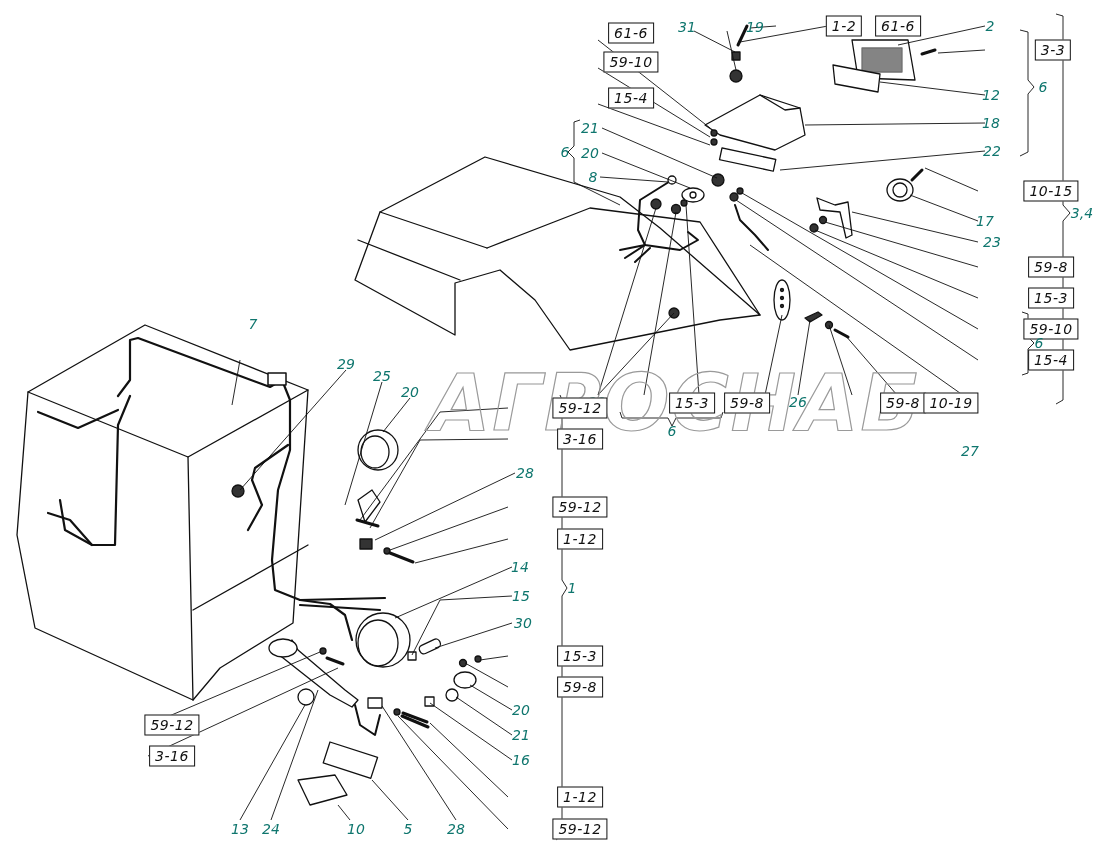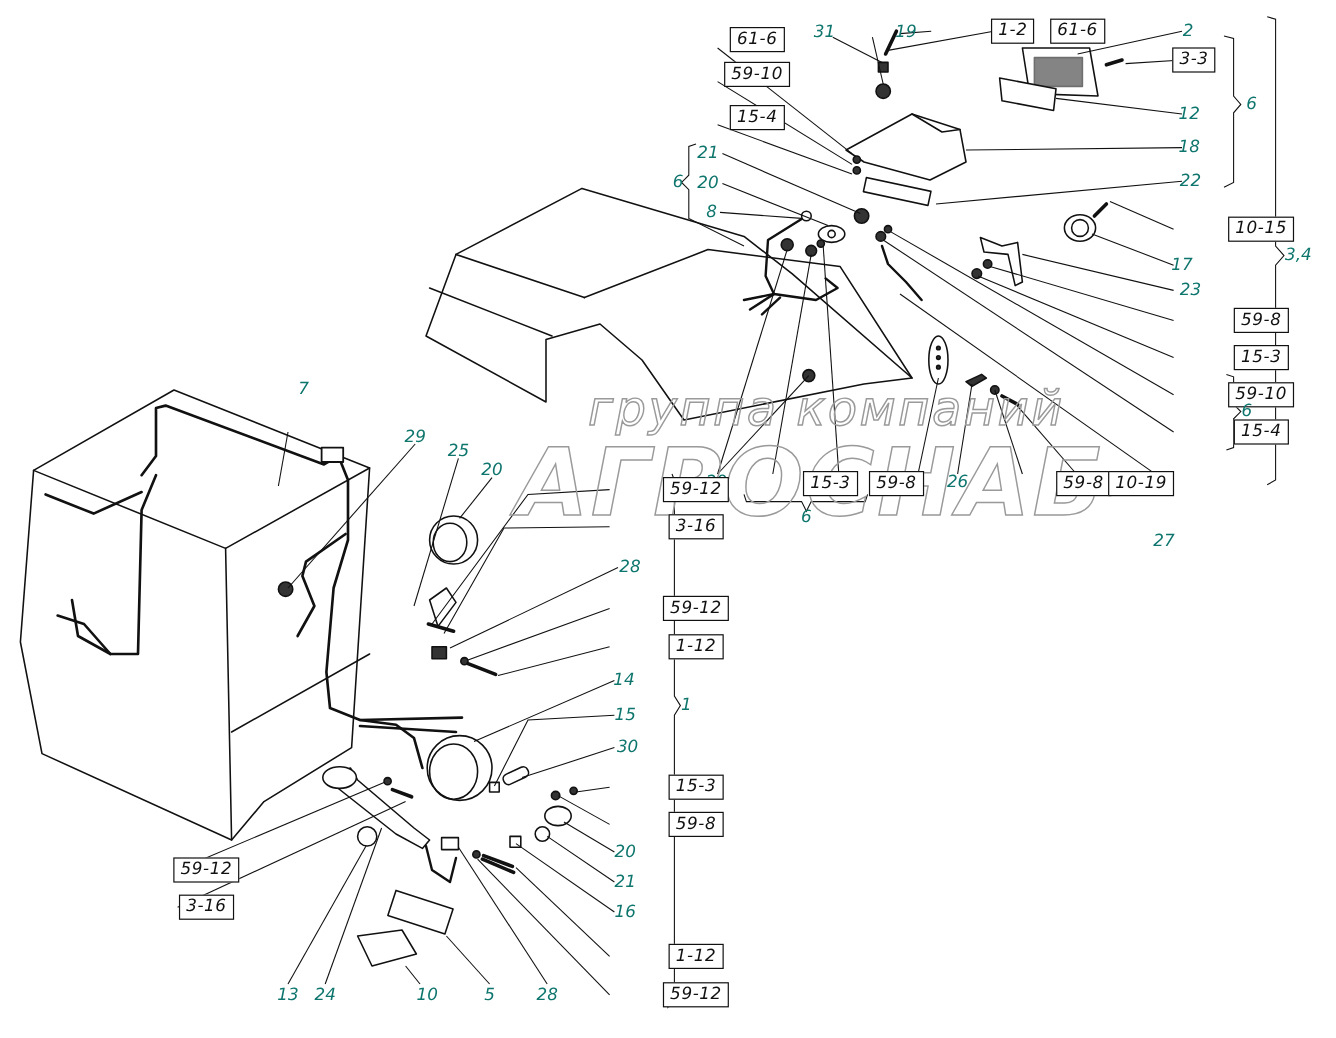--- a/index.html
+++ b/index.html
@@ -206,21 +206,20 @@
 
       <path d="M1020,30 L1028,32 L1028,80 L1034,87 L1028,94 L1028,152 L1020,156"></path>
       <path d="M1056,14 L1063,16 L1063,205 L1070,213 L1063,221 L1063,400 L1056,404"></path>
       <path d="M1022,312 L1028,314 L1028,337 L1034,343 L1028,349 L1028,373 L1022,375"></path>
       <path d="M580,120 L574,122 L574,146 L568,152 L574,158 L574,182 L620,205"></path>
       <path d="M620,412 L622,418 L668,418 L672,426 L676,418 L721,418 L723,412"></path>
       <path d="M560,395 L562,400 L562,580 L567,588 L562,596 L562,835 L556,840"></path>
     </g>
   </svg>
 
-  <div class="wm wm1">группа компаний</div>
   <div class="wm wm2">АГРОСНАБ</div>
 
   <div id="labels">
       <div class="lbl" style="left: 737px; top: 27px; margin-left: 18px;">19</div>
       <div class="lbl" style="left: 687px; top: 27px;">31</div>
       <div class="lbl" style="left: 990px; top: 26px;">2</div>
       <div class="lbl" style="left: 991px; top: 95px;">12</div>
       <div class="lbl" style="left: 991px; top: 123px;">18</div>
       <div class="lbl" style="left: 992px; top: 151px;">22</div>
       <div class="lbl" style="left: 590px; top: 128px;">21</div>
@@ -244,21 +243,21 @@
       <div class="lbl" style="left: 521px; top: 735px;">21</div>
       <div class="lbl" style="left: 521px; top: 760px;">16</div>
       <div class="lbl" style="left: 240px; top: 829px;">13</div>
       <div class="lbl" style="left: 271px; top: 829px;">24</div>
       <div class="lbl" style="left: 356px; top: 829px;">10</div>
       <div class="lbl" style="left: 408px; top: 829px;">5</div>
       <div class="lbl" style="left: 456px; top: 829px;">28</div>
       <div class="box" style="left: 583px; top: 33px;">61-6</div>
       <div class="box" style="left: 796px; top: 26px;">1-2</div>
       <div class="box" style="left: 850px; top: 26px;">61-6</div>
-      <div class="box" style="left: 947px; top: 50px;">3-3</div>
+      <div class="box" style="left: 1005px; top: 50px;">3-3</div>
       <div class="box" style="left: 583px; top: 62px;">59-10</div>
       <div class="box" style="left: 583px; top: 98px;">15-4</div>
       <div class="box" style="left: 1003px; top: 191px;">10-15</div>
       <div class="box" style="left: 1003px; top: 267px;">59-8</div>
       <div class="box" style="left: 1003px; top: 298px;">15-3</div>
       <div class="box" style="left: 1003px; top: 329px;">59-10</div>
       <div class="box" style="left: 1003px; top: 360px;">15-4</div>
       <div class="box" style="left: 644px; top: 403px;">15-3</div>
       <div class="box" style="left: 699px; top: 403px;">59-8</div>
       <div class="box" style="left: 855px; top: 403px;">59-8</div>

